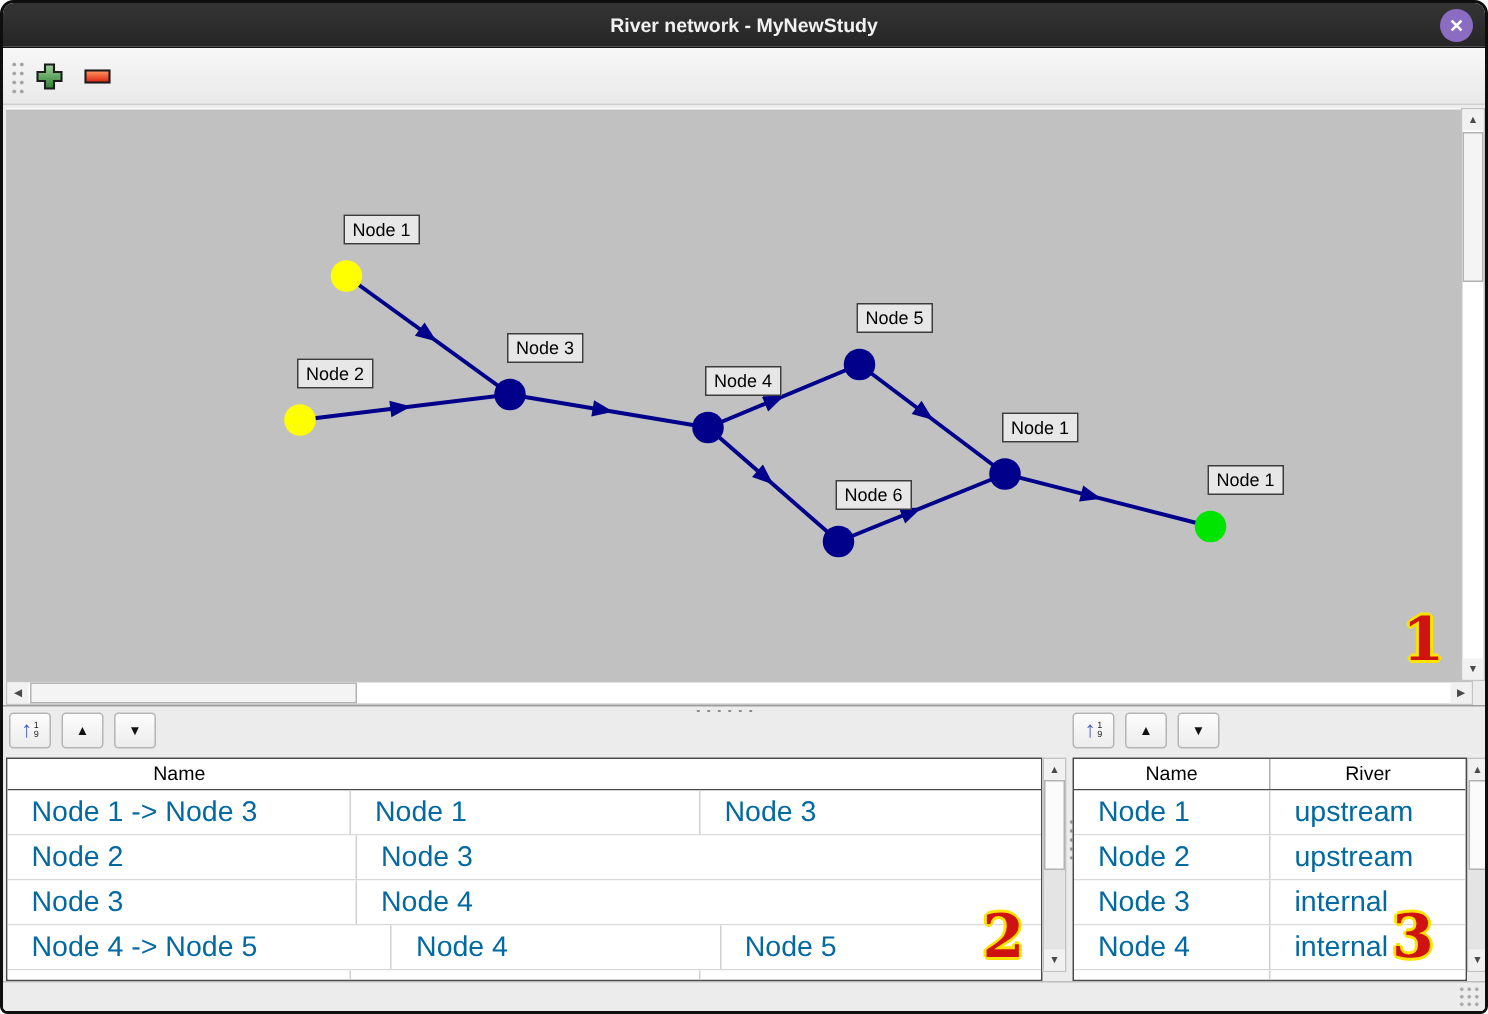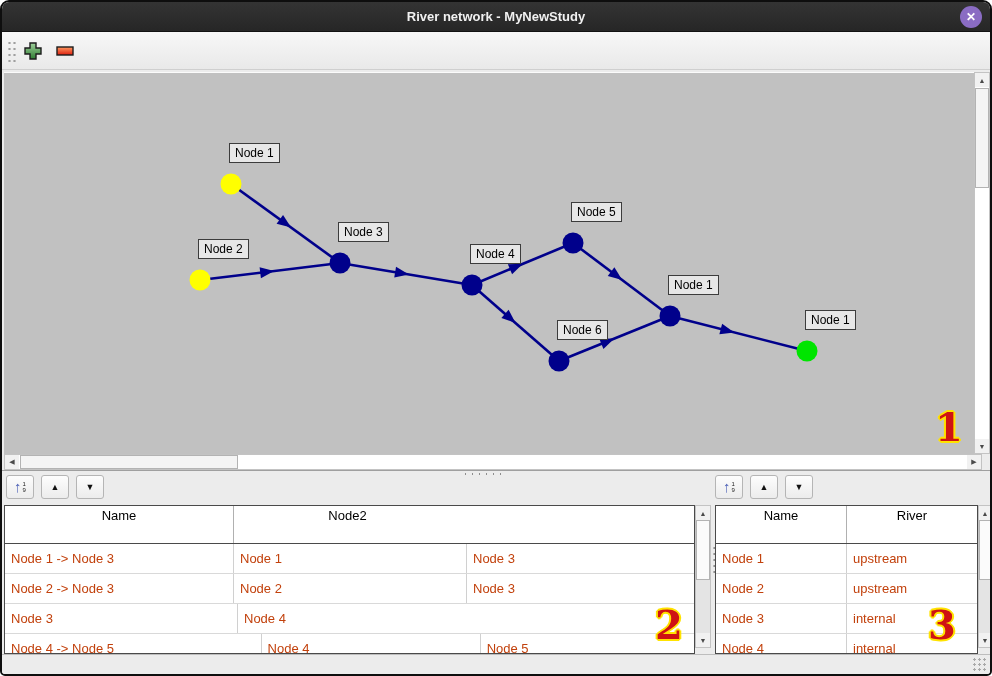--- a/index.html
+++ b/index.html
@@ -96,28 +96,28 @@
     width:28px;height:24px;border:1px solid #b5b5b5;border-radius:3px;
     background:linear-gradient(#fdfdfd,#ececec);
     display:flex;align-items:center;justify-content:center;cursor:pointer;font-size:9px;color:#111;
   }
   .sort-arrow{color:#4f63b8;font-size:15px;font-weight:bold;line-height:12px;}
   .sort-digits{display:flex;flex-direction:column;font-size:6px;line-height:6px;color:#222;margin-left:1px;}
   
   .tbl{position:absolute;top:503px;background:#ffffff;border:1px solid #4a4a4a;overflow:hidden;}
   .tbl-left{left:2px;width:691px;height:149px;}
   .tbl-right{left:713px;width:263px;height:149px;}
-  .tbl-head{display:flex;height:38px;border-bottom:1px solid #4a4a4a;background:#ffffff;}
+  .tbl-head{display:flex;height:21px;border-bottom:1px solid #4a4a4a;background:#ffffff;}
   .tbl-head .th{
     border-right:1px solid #b0b0b0;text-align:center;line-height:20px;font-size:13px;color:#000;
   }
   .tbl-head .th:last-child{border-right:none;}
   .tbl-row{display:flex;height:30px;border-bottom:1px solid #d9d9d9;background:#ffffff;}
   .tbl-row .td{
-    border-right:1px solid #d0d0d0;padding:0 6px;line-height:29px;font-size:13px;color:#c2410c;
+    border-right:1px solid #d0d0d0;padding:0 16px;line-height:29px;font-size:19px;color:#0369a1;
     white-space:nowrap;overflow:hidden;
   }
   .tbl-row .td:last-child{border-right:none;}
   .tbl-row.partial{height:7px;border-bottom:none;}
   
   .statusbar{
     position:absolute;left:0;right:0;top:652px;height:20px;background:#ececec;
     border-top:1px solid #bdbdbd;
   }
   .resize-grip{
@@ -250,30 +250,28 @@
       <span>▲</span>
     </div>
     <div class="mini-btn">
       <span>▼</span>
     </div>
   </div>
 
   <div class="tbl tbl-left">
     <div class="tbl-head">
         <div class="th" style="width: 229px;">Name</div>
-        <div class="th" style="width: 227px;">Node2</div>
       </div>
     <div class="tbl-body">
         <div class="tbl-row">
           <div class="td" style="width: 229px;">Node 1 -&gt; Node 3</div>
           <div class="td" style="width: 233px;">Node 1</div>
           <div class="td" style="width: 227px;">Node 3</div>
         </div>
         <div class="tbl-row">
-          <div class="td" style="width: 229px;">Node 2 -&gt; Node 3</div>
           <div class="td" style="width: 233px;">Node 2</div>
           <div class="td" style="width: 227px;">Node 3</div>
         </div>
         <div class="tbl-row">
           <div class="td" style="width: 233px;">Node 3</div>
           <div class="td" style="width: 227px;">Node 4</div>
         </div>
         <div class="tbl-row">
           <div class="td" style="width: 273px;">Node 4 -&gt; Node 5</div>
           <div class="td" style="width: 233px;">Node 4</div>

